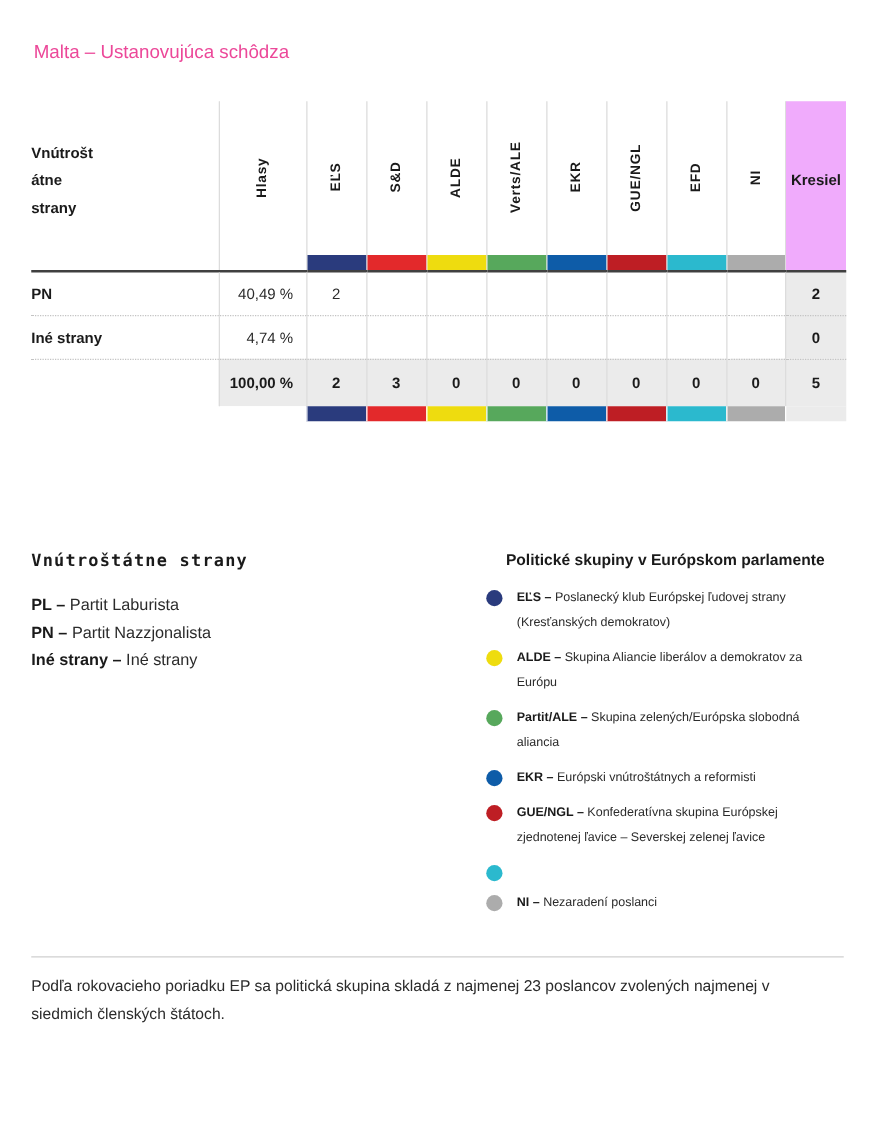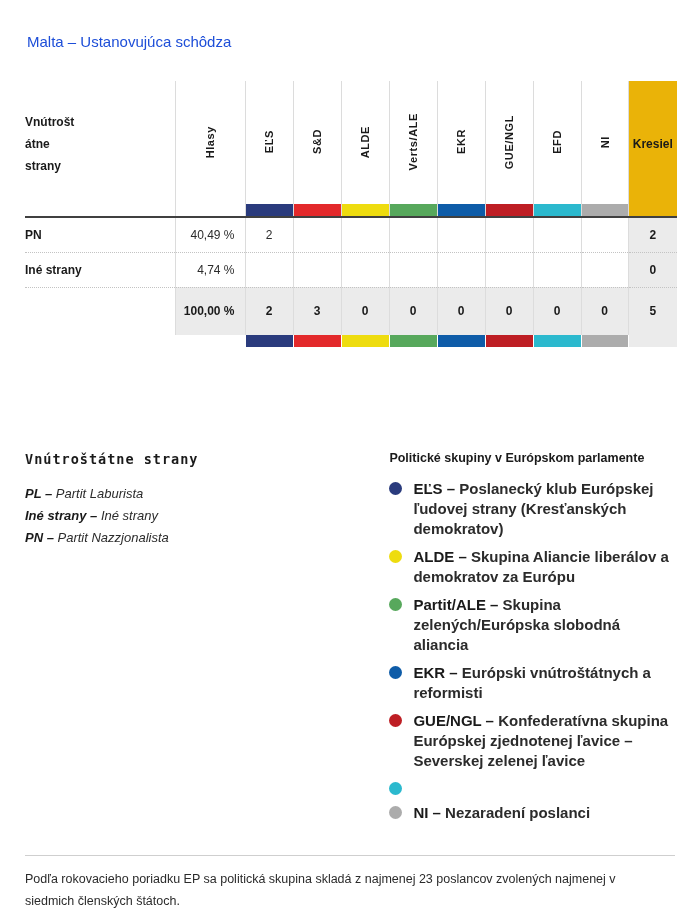--- a/index.html
+++ b/index.html
@@ -2,62 +2,62 @@
 <html><head>
 <meta charset="utf-8">
 <style>
   * { margin:0; padding:0; box-sizing:border-box; }
   html,body { width:700px; height:915px; background:#ffffff; overflow:hidden;
     font-family:"Liberation Sans", sans-serif; color:#1a1a1a; }
   .page { padding:20px 25px 0 25px; }
 
   
   .title { font-size:15px; font-weight:700; letter-spacing:.1px; }
-  .subtitle { font-size:15px; font-weight:400; color:#1d4ed8; margin-top:13px; margin-left:2px; }
+  .subtitle { font-size:15px; font-weight:400; color:#ec4899; margin-top:13px; margin-left:2px; }
 
   
   table.seats { border-collapse:collapse; table-layout:fixed; width:652px; margin-top:31px; }
   table.seats td, table.seats th { border-left:1px solid #dcdcdc; font-size:12px; }
   table.seats td:first-child, table.seats th:first-child { border-left:none; }
   tr.hdr th { height:136px; vertical-align:middle; position:relative;
     border-bottom:2px solid #404040; font-weight:700; }
   th.name-hdr { vertical-align:bottom; text-align:left; padding-bottom:10px; line-height:22px; font-size:12px; }
-  th.kresiel-hdr { vertical-align:bottom; text-align:center; padding-bottom:9px; background:#eab308; font-size:12px; }
+  th.kresiel-hdr { vertical-align:bottom; text-align:center; padding-bottom:9px; background:#f0abfc; font-size:12px; }
   .vlabel { writing-mode:vertical-rl; transform:rotate(180deg); font-weight:700;
     font-size:11px; letter-spacing:.6px; color:#1a1a1a; display:inline-block; padding-top:10px; }
   .hdr-bar { position:absolute; left:0; right:0; bottom:0; height:12px; }
 
   tr.body-row td { height:35px; border-bottom:1px dotted #c3c3c3; }
   td.pname { font-weight:700; text-align:left; }
   td.votes { text-align:right; padding-right:10px; color:#2b2b2b; }
   td.seatnum { text-align:center; color:#2b2b2b; }
   td.total-seats { text-align:center; font-weight:700; background:#ebebeb; }
 
-  tr.total-row td { height:48px; background:#ebebeb; font-weight:700; }
+  tr.total-row td { height:38px; background:#ebebeb; font-weight:700; }
   tr.total-row td.blank { background:#ffffff; }
   tr.total-row td.votes, tr.total-row td.seatnum { color:#1a1a1a; }
 
   tr.bar-row td { height:12px; border-left:1px solid #ffffff; }
   tr.bar-row td.blank { background:#ffffff; border-left:none; }
   tr.bar-row td.kres { background:#ebebeb; }
 
   
   .legends { display:flex; margin-top:104px; }
   .legend-left { width:370px; }
   .legend-left h3 { font-family:"DejaVu Sans Mono","Liberation Mono",monospace;
     font-size:13.5px; font-weight:700; letter-spacing:1px; }
-  .legend-left ul { list-style:none; margin-top:16px;font-style:italic; }
+  .legend-left ul { list-style:none; margin-top:16px; }
   .legend-left li { font-size:13px; line-height:22px; color:#2b2b2b; }
   .legend-left li b { color:#1a1a1a; }
   .legend-right { width:290px; }
-  .legend-right h3 { font-size:12.5px; font-weight:700; }
+  .legend-right h3 { font-size:12.5px; font-weight:700;text-align:center; }
   .legend-right ul { list-style:none; margin-top:14px; }
   .legend-right li { display:flex; align-items:flex-start; margin-bottom:8px; }
   .dot { width:13px; height:13px; border-radius:50%; flex:0 0 13px; margin-top:3px; margin-right:11px; }
-  .gtext { font-size:15px; line-height:20px; color:#2b2b2b;font-weight:bold; }
+  .gtext { font-size:10px; line-height:20px; color:#2b2b2b; }
   .gtext b { color:#1a1a1a; }
 
   
   .note-block { border-top:1px solid #cfcfcf; margin-top:24px; padding:12px 0 14px 0; }
   .note { font-size:12.5px; line-height:22px; color:#2b2b2b; width:640px; }
 </style>
 </head>
 <body>
 
 <div class="page">
@@ -178,22 +178,22 @@
       <td class="kres"></td>
     </tr>
   </tbody>
     </table>
 
   <div class="legends">
     <div class="legend-left">
       <h3>Vnútroštátne strany</h3>
       <ul>
         <li><b>PL –</b> <span>Partit Laburista</span></li>
+        <li><b>PN –</b> <span>Partit Nazzjonalista</span></li>
         <li><b>Iné strany –</b> <span>Iné strany</span></li>
-        <li><b>PN –</b> <span>Partit Nazzjonalista</span></li>
       </ul>
     </div>
 
     <div class="legend-right">
       <h3>Politické skupiny v Európskom parlamente</h3>
       <ul>
         <li>
           <span class="dot" style="background-color: rgb(42, 59, 125);"></span>
           <span class="gtext"><b>EĽS –</b> <span>Poslanecký klub Európskej ľudovej strany (Kresťanských demokratov)</span></span>
         </li>

